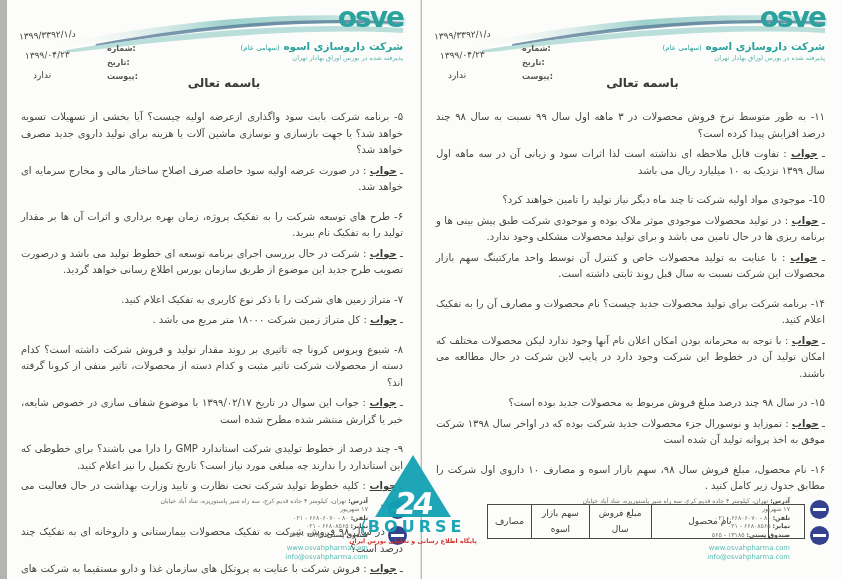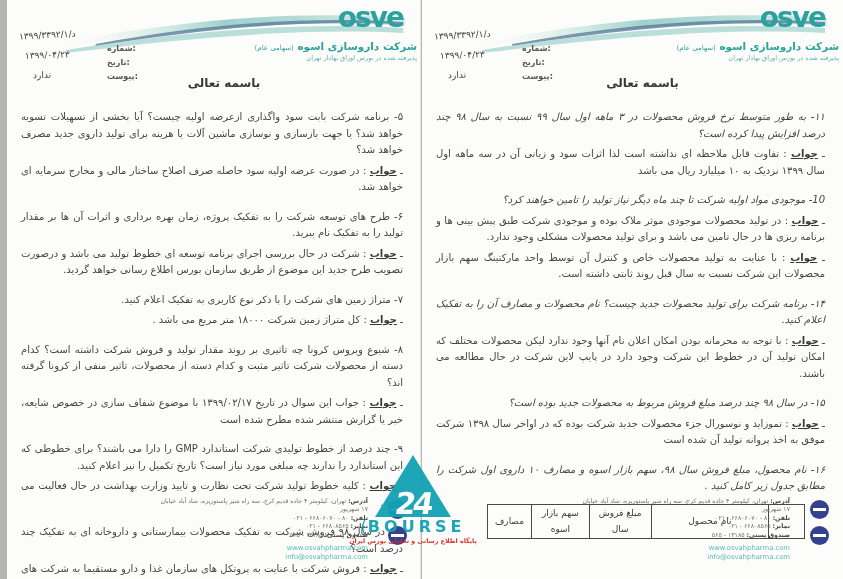--- a/index.html
+++ b/index.html
@@ -12,35 +12,35 @@
   body{width:843px;height:579px;overflow:hidden;background:#c2c2c0;
        font-family:"DejaVu Sans","Liberation Sans",sans-serif;}
   .scan{position:relative;width:843px;height:579px;background:#b4b4b2;}
   .page{position:absolute;top:0;height:579px;background:#fcfcfa;overflow:hidden;}
   .page-left{left:7px;width:414px;box-shadow:inset -1px 0 0 #e3e3e0;}
   .page-right{left:421px;width:422px;border-left:1px solid #b9b9b6;}
   
   .swoosh{position:absolute;top:6px;left:0;width:100%;height:46px;}
   .logo{position:absolute;top:4px;right:18px;color:var(--teal);
         font-size:28px;font-weight:bold;letter-spacing:-2px;line-height:1;}
-  .company{position:absolute;top:40px;right:4px;text-align:right;direction:rtl;color:var(--teal);}
+  .company{position:absolute;top:40px;right:18px;text-align:right;direction:rtl;color:var(--teal);}
   .company .name{font-size:10.5px;font-weight:bold;}
   .company .sub{font-size:6.5px;margin-top:2px;color:#5cb3ac;}
   .meta{position:absolute;top:28px;left:12px;width:165px;font-size:8px;color:#4b4b46;}
   .meta .lbl{position:absolute;font-weight:bold;color:#55554f;}
   .meta .val{position:absolute;color:#3e3e3a;font-size:9px;white-space:nowrap;}
   .besmele{position:absolute;top:76px;left:0;width:100%;text-align:center;
            font-size:12px;font-weight:bold;color:#3a3a35;transform:translateX(10px);}
   
   .qa{position:absolute;top:96px;right:18px;left:14px;direction:rtl;
       text-align:justify;color:var(--ink);font-size:10px;line-height:16.5px;}
   .qa p{margin:0;}
   .qa p.q{margin-top:13px;}
   .qa p.a{margin-top:4px;}
-  .page-right .qa p.q{font-style:italic;}
+  .page-right .qa p.q{}
   .ans-label{font-weight:bold;text-decoration:underline;color:#393934;}
   
   .qtable{direction:rtl;border-collapse:collapse;margin:9px 20px 0 20px;width:318px;}
   .qtable th{border:1px solid #4a4a45;height:23px;font-size:9px;font-weight:normal;
              color:#3c3c37;text-align:center;}
   .qtable th:nth-child(1){width:36px;}
   .qtable th:nth-child(2){width:118px;}
   .qtable th:nth-child(3){width:62px;}
   .qtable th:nth-child(4){width:58px;}
   .qtable th:nth-child(5){width:44px;}

